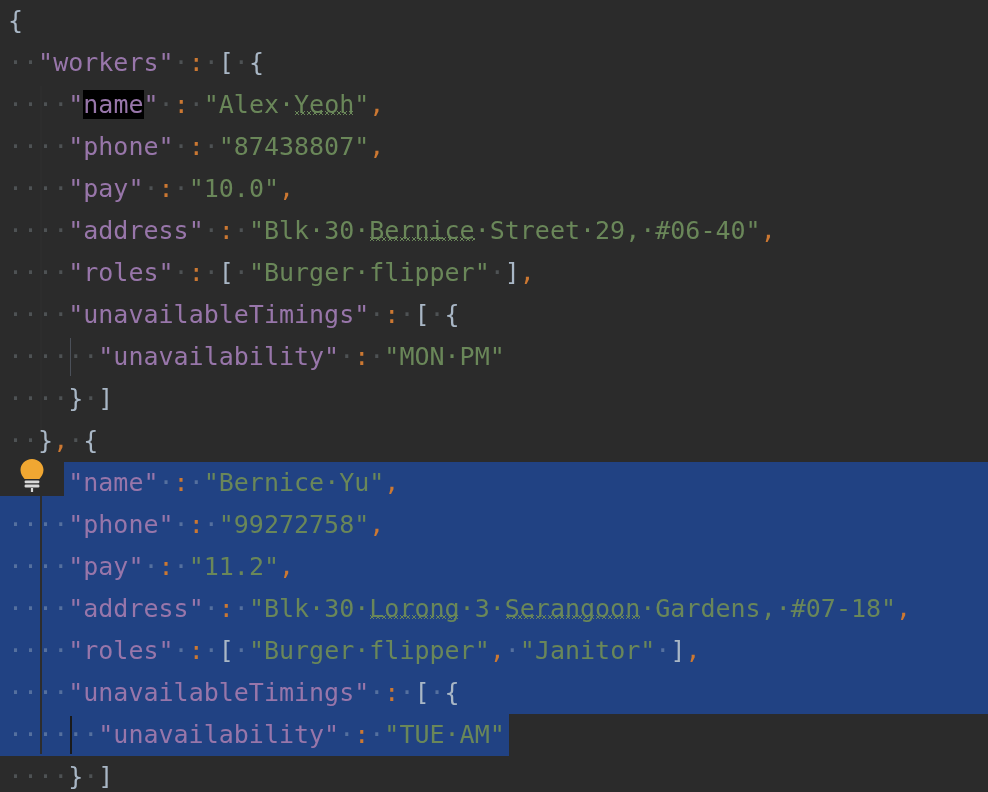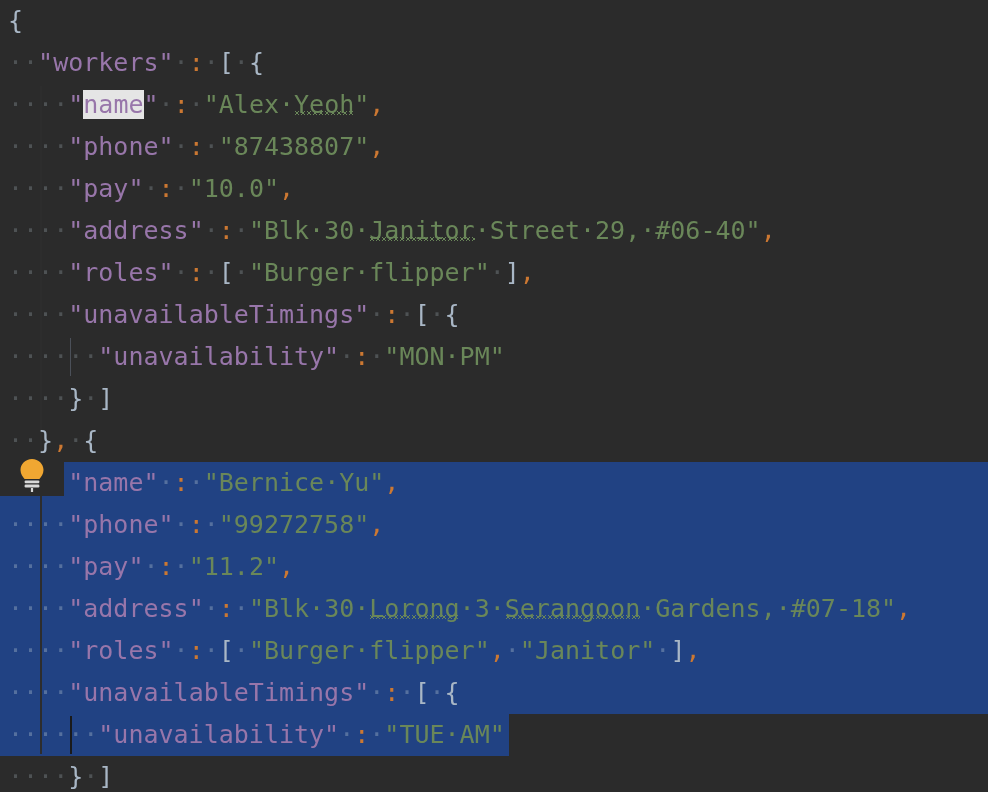--- a/index.html
+++ b/index.html
@@ -52,21 +52,21 @@
 
   
   .key      { color: #9876aa; }
   .str      { color: #6a8759; }
   .punc     { color: #cc7832; }      
   .brace    { color: #a9b7c6; }
   .ws       { color: #4e5254; }      
   .sel-ws   { color: #55709e; }
 
   .hl-ident {
-    background: #e5e5e5;
+    background: #000000;
   }
 
   
   .spell {
     position: relative;
     text-decoration: none;
   }
   .spell::after {
     content: "";
     position: absolute;
@@ -131,21 +131,21 @@
       <div class="guide" style="left: 70.2px; top: 338px; height: 38px;"></div>
       <div class="guide caret-guide" style="left: 70.2px; top: 716px; height: 38px;"></div>
     </div>
 
   <div class="code" id="code-layer">
       <div class="line" style="top: 0px; position: absolute; left: 0px; width: 988px;"><span class="brace">{</span></div>
       <div class="line" style="top: 42px; position: absolute; left: 0px; width: 988px;"><span class="ws">··</span><span class="key">"workers"</span><span class="ws">·</span><span class="punc">:</span><span class="ws">·</span><span class="brace">[</span><span class="ws">·</span><span class="brace">{</span></div>
       <div class="line" style="top: 84px; position: absolute; left: 0px; width: 988px;"><span class="ws">····</span><span class="key">"</span><span class="key hl-ident">name</span><span class="key">"</span><span class="ws">·</span><span class="punc">:</span><span class="ws">·</span><span class="str">"Alex·</span><span class="str spell">Yeoh</span><span class="str">"</span><span class="punc">,</span></div>
       <div class="line" style="top: 126px; position: absolute; left: 0px; width: 988px;"><span class="ws">····</span><span class="key">"phone"</span><span class="ws">·</span><span class="punc">:</span><span class="ws">·</span><span class="str">"87438807"</span><span class="punc">,</span></div>
       <div class="line" style="top: 168px; position: absolute; left: 0px; width: 988px;"><span class="ws">····</span><span class="key">"pay"</span><span class="ws">·</span><span class="punc">:</span><span class="ws">·</span><span class="str">"10.0"</span><span class="punc">,</span></div>
-      <div class="line" style="top: 210px; position: absolute; left: 0px; width: 988px;"><span class="ws">····</span><span class="key">"address"</span><span class="ws">·</span><span class="punc">:</span><span class="ws">·</span><span class="str">"Blk·30·</span><span class="str spell">Janitor</span><span class="str">·Street·29,·#06-40"</span><span class="punc">,</span></div>
+      <div class="line" style="top: 210px; position: absolute; left: 0px; width: 988px;"><span class="ws">····</span><span class="key">"address"</span><span class="ws">·</span><span class="punc">:</span><span class="ws">·</span><span class="str">"Blk·30·</span><span class="str spell">Bernice</span><span class="str">·Street·29,·#06-40"</span><span class="punc">,</span></div>
       <div class="line" style="top: 252px; position: absolute; left: 0px; width: 988px;"><span class="ws">····</span><span class="key">"roles"</span><span class="ws">·</span><span class="punc">:</span><span class="ws">·</span><span class="brace">[</span><span class="ws">·</span><span class="str">"Burger·flipper"</span><span class="ws">·</span><span class="brace">]</span><span class="punc">,</span></div>
       <div class="line" style="top: 294px; position: absolute; left: 0px; width: 988px;"><span class="ws">····</span><span class="key">"unavailableTimings"</span><span class="ws">·</span><span class="punc">:</span><span class="ws">·</span><span class="brace">[</span><span class="ws">·</span><span class="brace">{</span></div>
       <div class="line" style="top: 336px; position: absolute; left: 0px; width: 988px;"><span class="ws">······</span><span class="key">"unavailability"</span><span class="ws">·</span><span class="punc">:</span><span class="ws">·</span><span class="str">"MON·PM"</span></div>
       <div class="line" style="top: 378px; position: absolute; left: 0px; width: 988px;"><span class="ws">····</span><span class="brace">}</span><span class="ws">·</span><span class="brace">]</span></div>
       <div class="line" style="top: 420px; position: absolute; left: 0px; width: 988px;"><span class="ws">··</span><span class="brace">}</span><span class="punc">,</span><span class="ws">·</span><span class="brace">{</span></div>
       <div class="line" style="top: 462px; position: absolute; left: 0px; width: 988px;"><span class="sel-ws">····</span><span class="key">"name"</span><span class="sel-ws">·</span><span class="punc">:</span><span class="sel-ws">·</span><span class="str">"Bernice·Yu"</span><span class="punc">,</span></div>
       <div class="line" style="top: 504px; position: absolute; left: 0px; width: 988px;"><span class="sel-ws">····</span><span class="key">"phone"</span><span class="sel-ws">·</span><span class="punc">:</span><span class="sel-ws">·</span><span class="str">"99272758"</span><span class="punc">,</span></div>
       <div class="line" style="top: 546px; position: absolute; left: 0px; width: 988px;"><span class="sel-ws">····</span><span class="key">"pay"</span><span class="sel-ws">·</span><span class="punc">:</span><span class="sel-ws">·</span><span class="str">"11.2"</span><span class="punc">,</span></div>
       <div class="line" style="top: 588px; position: absolute; left: 0px; width: 988px;"><span class="sel-ws">····</span><span class="key">"address"</span><span class="sel-ws">·</span><span class="punc">:</span><span class="sel-ws">·</span><span class="str">"Blk·30·</span><span class="str spell">Lorong</span><span class="str">·3·</span><span class="str spell">Serangoon</span><span class="str">·Gardens,·#07-18"</span><span class="punc">,</span></div>
       <div class="line" style="top: 630px; position: absolute; left: 0px; width: 988px;"><span class="sel-ws">····</span><span class="key">"roles"</span><span class="sel-ws">·</span><span class="punc">:</span><span class="sel-ws">·</span><span class="brace">[</span><span class="sel-ws">·</span><span class="str">"Burger·flipper"</span><span class="punc">,</span><span class="sel-ws">·</span><span class="str">"Janitor"</span><span class="sel-ws">·</span><span class="brace">]</span><span class="punc">,</span></div>

